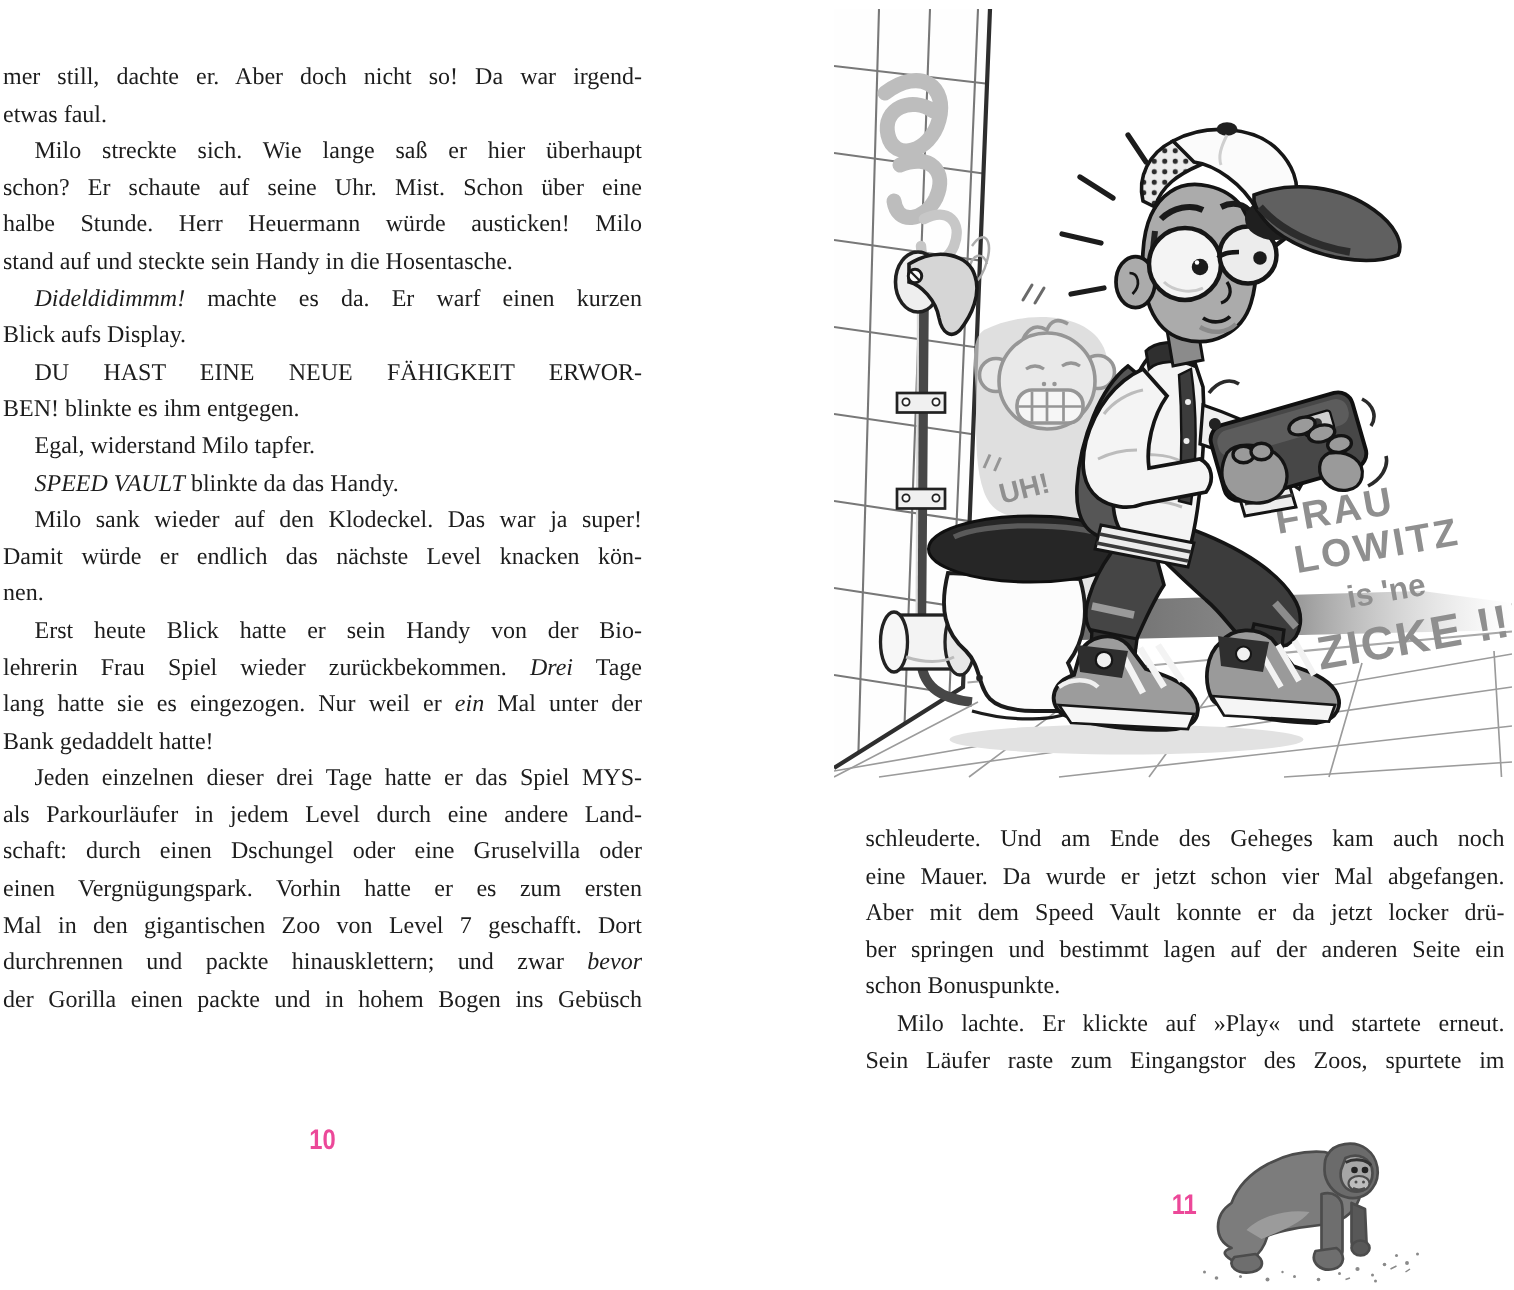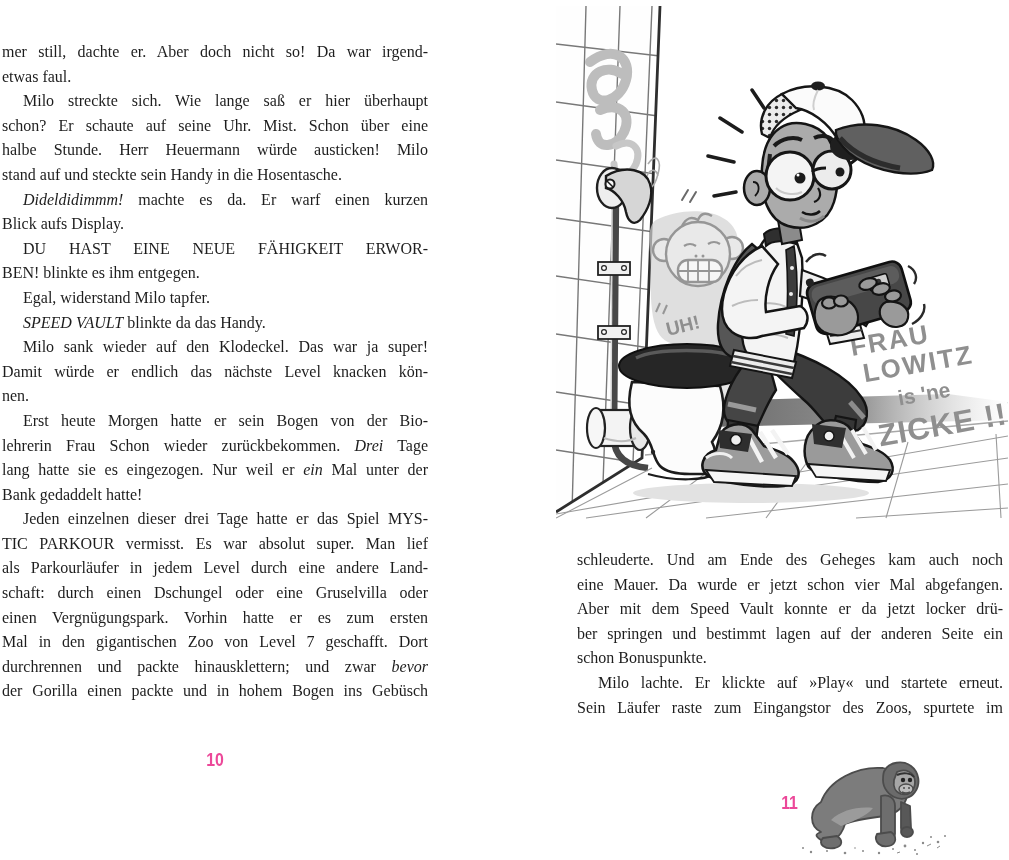--- a/index.html
+++ b/index.html
@@ -39,26 +39,25 @@
       <div class="ln"><span>stand auf und steckte sein Handy in die Hosentasche.</span></div>
       <div class="ln ind j"><span class="it">Dideldidimmm!</span><span> machte es da. Er warf einen kurzen</span></div>
       <div class="ln"><span>Blick aufs Display.</span></div>
       <div class="ln ind j"><span>DU HAST EINE NEUE FÄHIGKEIT ERWOR-</span></div>
       <div class="ln"><span>BEN! blinkte es ihm entgegen.</span></div>
       <div class="ln ind"><span>Egal, widerstand Milo tapfer.</span></div>
       <div class="ln ind"><span class="it">SPEED VAULT</span><span> blinkte da das Handy.</span></div>
       <div class="ln ind j"><span>Milo sank wieder auf den Klodeckel. Das war ja super!</span></div>
       <div class="ln j"><span>Damit würde er endlich das nächste Level knacken kön-</span></div>
       <div class="ln"><span>nen.</span></div>
-      <div class="ln ind j"><span>Erst heute Morgen hatte er sein Bogen von der Bio-</span></div>
-      <div class="ln j"><span>lehrerin Frau Schon wieder zurückbekommen. </span><span class="it">Drei</span><span> Tage</span></div>
+      <div class="ln ind j"><span>Erst heute Blick hatte er sein Handy von der Bio-</span></div>
+      <div class="ln j"><span>lehrerin Frau Spiel wieder zurückbekommen. </span><span class="it">Drei</span><span> Tage</span></div>
       <div class="ln j"><span>lang hatte sie es eingezogen. Nur weil er </span><span class="it">ein</span><span> Mal unter der</span></div>
       <div class="ln"><span>Bank gedaddelt hatte!</span></div>
       <div class="ln ind j"><span>Jeden einzelnen dieser drei Tage hatte er das Spiel MYS-</span></div>
-      <div class="ln j"><span>TIC PARKOUR vermisst. Es war absolut super. Man lief</span></div>
       <div class="ln j"><span>als Parkourläufer in jedem Level durch eine andere Land-</span></div>
       <div class="ln j"><span>schaft: durch einen Dschungel oder eine Gruselvilla oder</span></div>
       <div class="ln j"><span>einen Vergnügungspark. Vorhin hatte er es zum ersten</span></div>
       <div class="ln j"><span>Mal in den gigantischen Zoo von Level 7 geschafft. Dort</span></div>
       <div class="ln j"><span>durchrennen und packte hinausklettern; und zwar </span><span class="it">bevor</span></div>
       <div class="ln j"><span>der Gorilla einen packte und in hohem Bogen ins Gebüsch</span></div>
     </div>
   <div class="page-num" id="pn-left"><span>10</span></div>
 </section>
 

